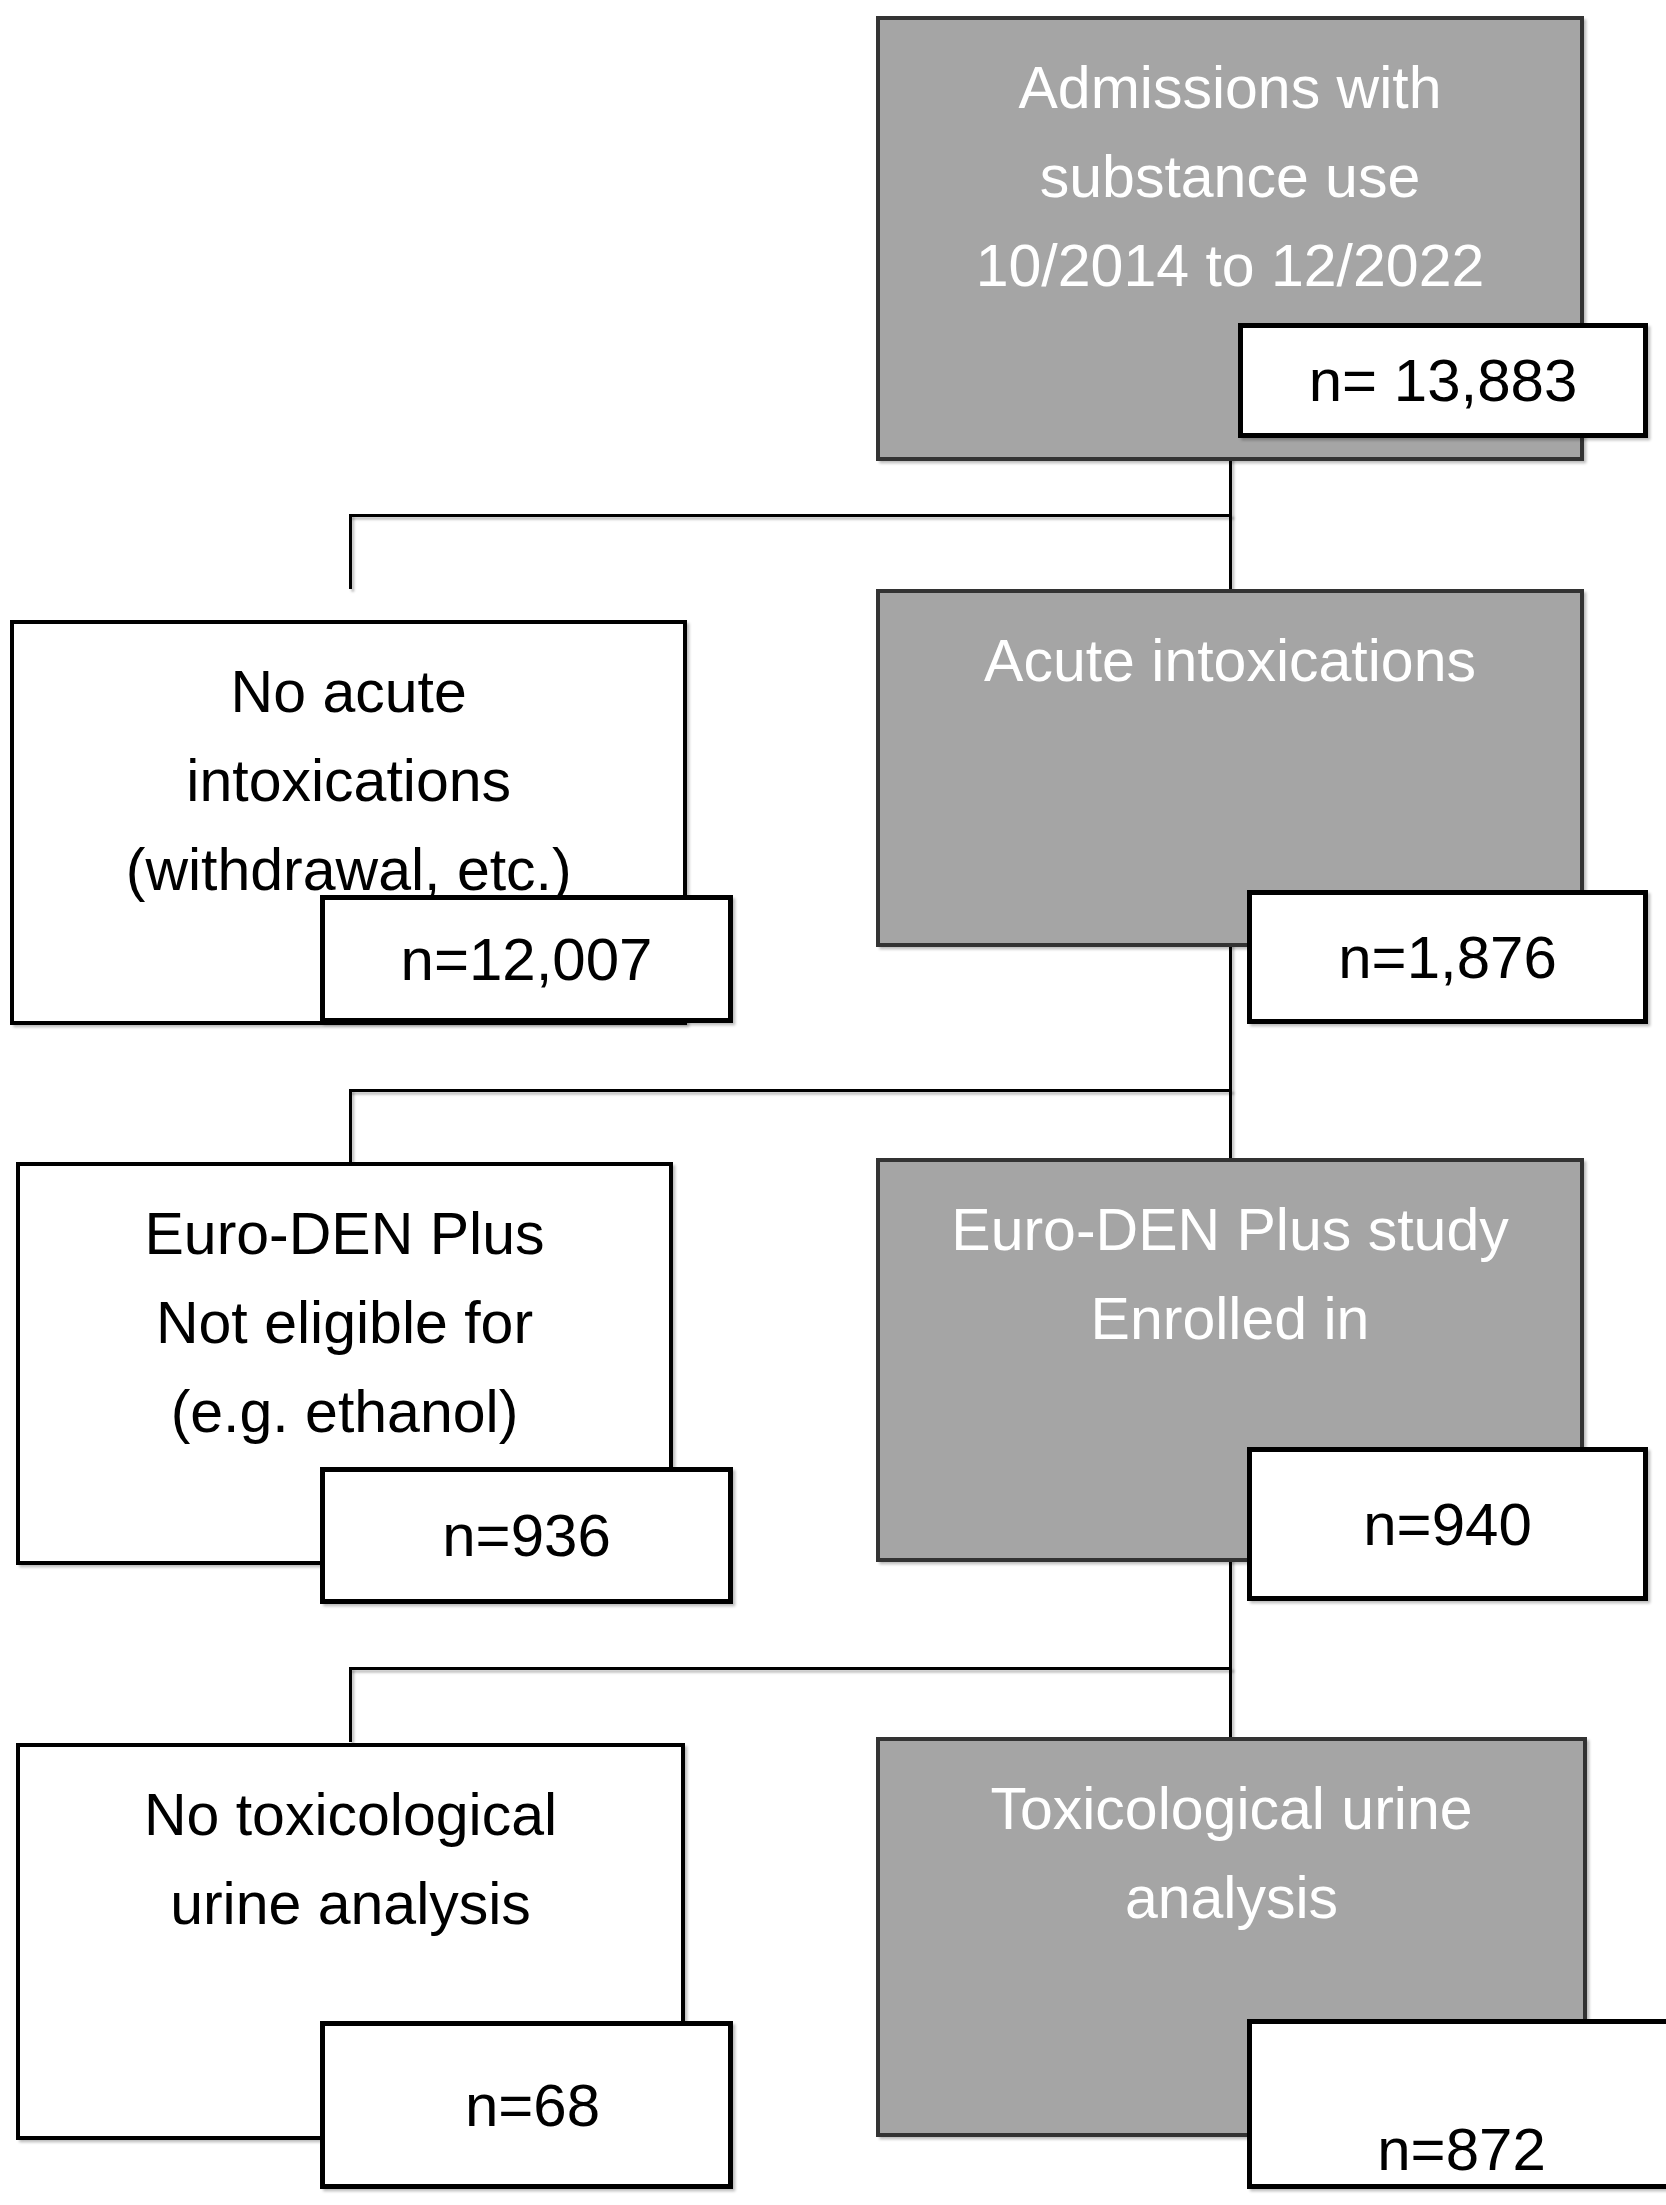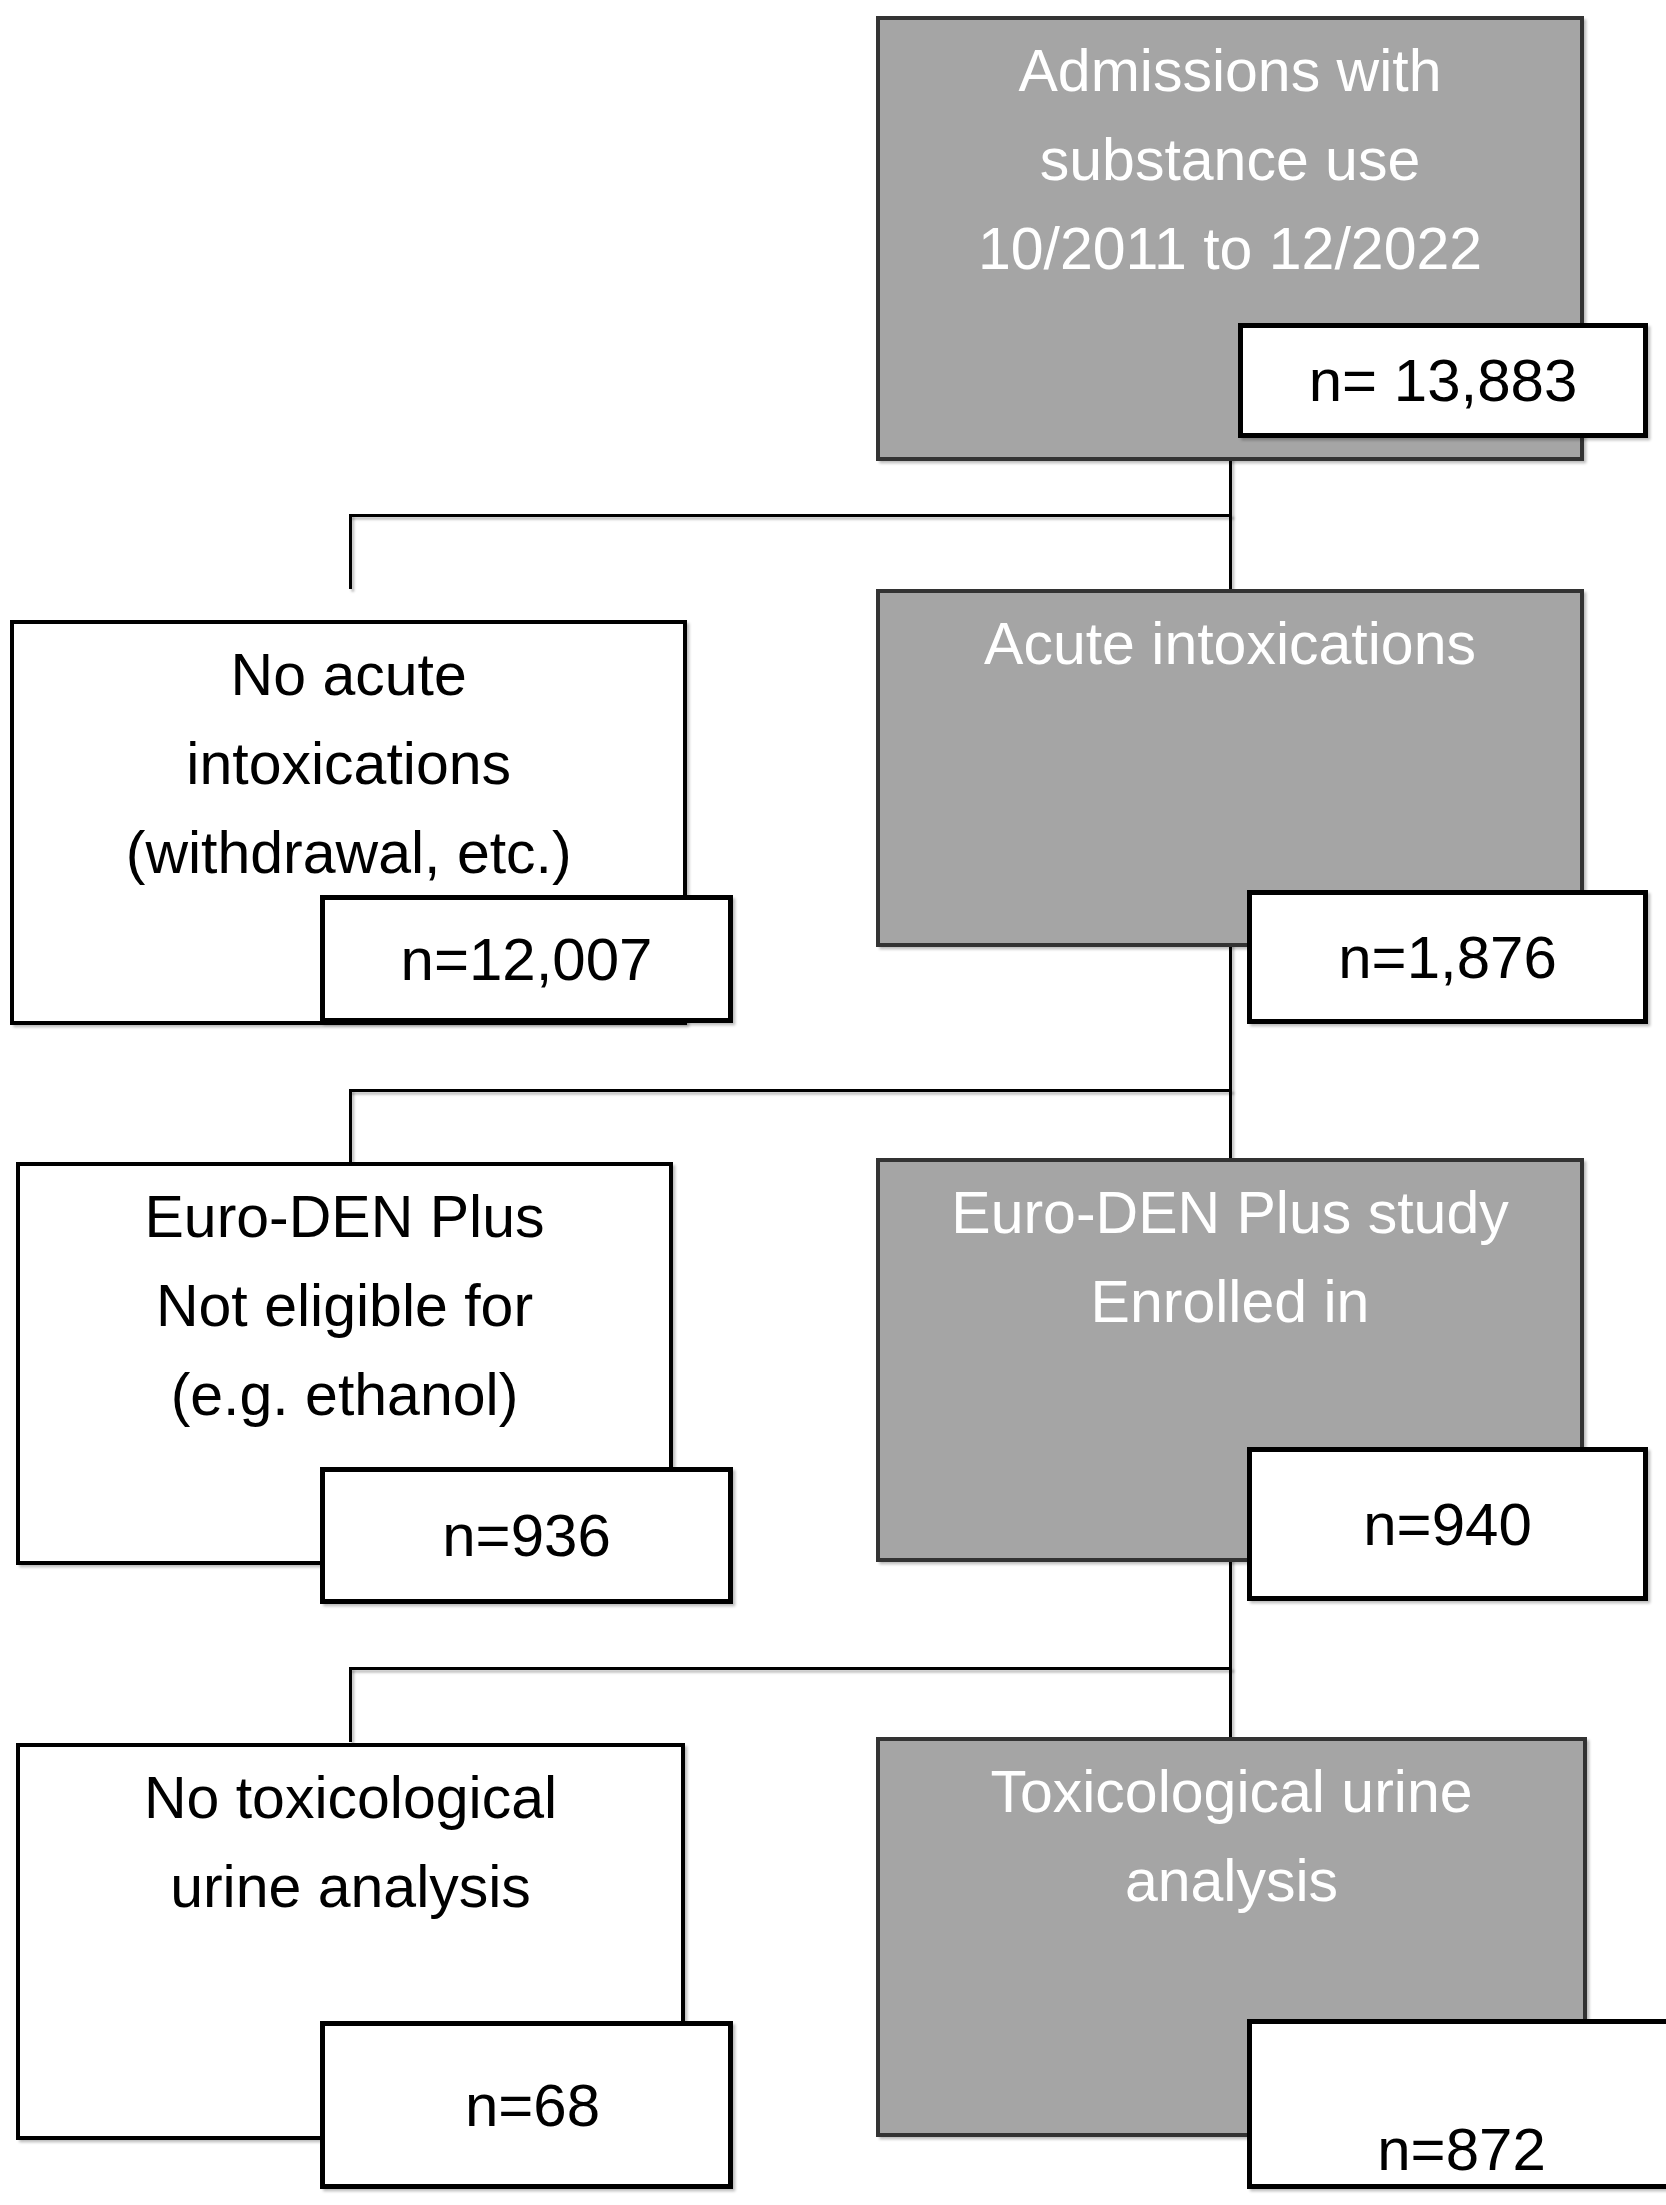--- a/index.html
+++ b/index.html
@@ -25,21 +25,21 @@
     position:absolute;
     background:var(--connector);
     z-index:1;
     box-shadow:2.3px 2.8px 2.3px rgba(0,0,0,0.25);
   }
   
   .box{
     position:absolute;
     z-index:2;
     box-sizing:border-box;
-    padding-top:7px;
+    padding-top:24px;
     box-shadow:2.8px 3.4px 2.8px rgba(0,0,0,0.28);
     font-size:59px;
     line-height:89px;
     text-align:center;
   }
   .box.gray{
     background:var(--gray-box-fill);
     border:4.5px solid var(--gray-box-border);
     color:var(--text-on-gray);
   }
@@ -76,21 +76,21 @@
 
   <div class="hline" style="left:349px; top:1089px; width:883px; height:3.4px;"></div>
   <div class="vline" style="left:349px; top:1089px; width:3.4px; height:76px;"></div>
 
   <div class="hline" style="left:349px; top:1667px; width:883px; height:3.4px;"></div>
   <div class="vline" style="left:349px; top:1667px; width:3.4px; height:75px;"></div>
 
   <div class="box gray" style="left:876px; top:16px; width:708px; height:445px;">
     <div class="bline">Admissions with</div>
     <div class="bline">substance use</div>
-    <div class="bline">10/2011 to 12/2022</div>
+    <div class="bline">10/2014 to 12/2022</div>
   </div>
   <div class="nbox" style="left:1238px; top:323px; width:410px; height:115px;">
     <span>n= 13,883</span>
   </div>
 
   <div class="box white" style="left:10.2px; top:620px; width:677px; height:405px;">
     <div class="bline">No acute</div>
     <div class="bline">intoxications</div>
     <div class="bline">(withdrawal, etc.)</div>
   </div>

